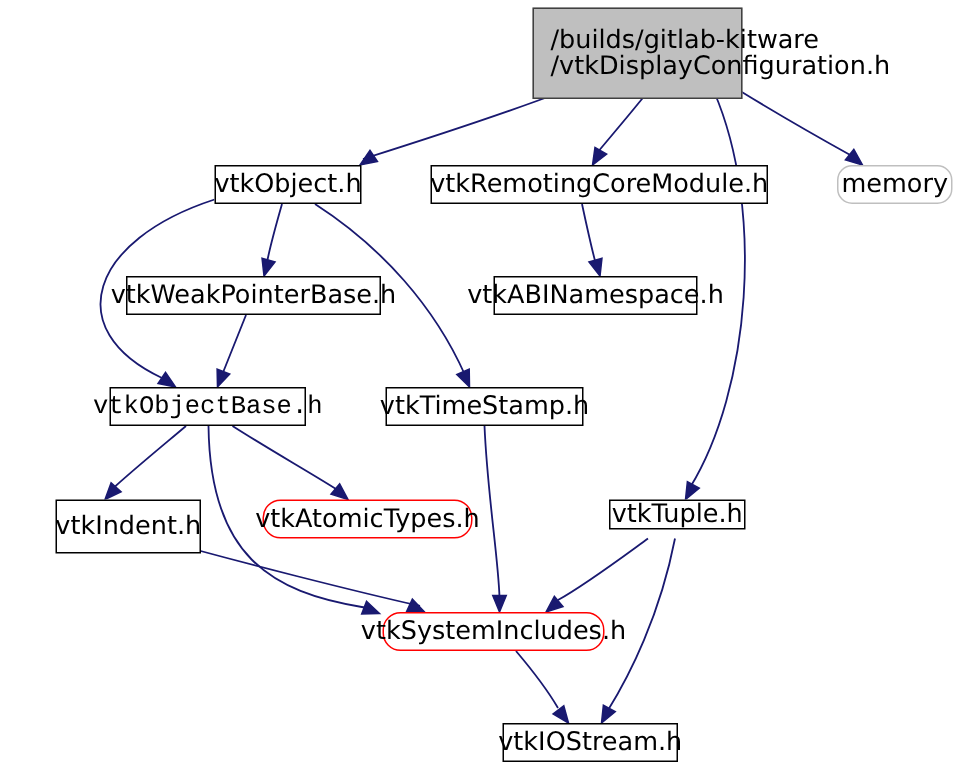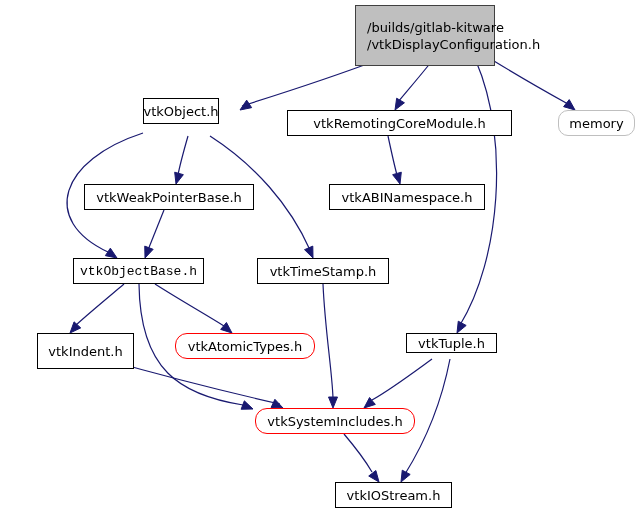--- a/index.html
+++ b/index.html
@@ -1,20 +1,20 @@
 <!DOCTYPE html>
 <html><head>
 <meta charset="utf-8">
 <style>
   html, body { margin:0; padding:0; background:#ffffff; }
   body { width:641px; height:515px; position:relative; overflow:hidden;
          font-family:"DejaVu Sans", sans-serif; }
   svg { position:absolute; left:0; top:0; }
   .node { position:absolute; box-sizing:border-box; border:1px solid #000;
-          background:#fff; font-size:13px; color:#000; display:flex;
+          background:#fff; font-size:17px; color:#000; display:flex;
           align-items:center; justify-content:center; white-space:nowrap; }
   .node.root { background:#bfbfbf; border-color:#404040; flex-direction:column;
                align-items:flex-start; justify-content:center; padding-left:11px;
                line-height:17px; }
   .node.ext { border-color:#bfbfbf; }
   .node.red { border-color:#ff0000;border-radius:12px; }
   .edge { fill:none; stroke:#191970; stroke-width:1.2; }
   .arrow { fill:#191970; stroke:#191970; }
 </style>
 </head>
@@ -57,29 +57,29 @@
       <path d="M344,434 C355,447 365,460 372,472" class="edge"></path>
       <polygon points="379,482 368.7263736796827,476.024834543673 375.8599895816241,470.5374376960258" class="arrow"></polygon>
     </g>
 </svg>
 
 <div class="node root" style="left:355px;top:5px;width:140px;height:61px;">
   <span>/builds/gitlab-kitware</span>
   <span>/vtkDisplayConfiguration.h</span>
 </div>
 
-<div class="node" style="left:143px;top:98px;width:76px;height:26px;">vtkObject.h</div>
+<div class="node" style="left:143px;top:110px;width:98px;height:26px;">vtkObject.h</div>
 <div class="node" style="left:287px;top:110px;width:225px;height:26px;">vtkRemotingCoreModule.h</div>
 <div class="node ext" style="left:558px;top:110px;width:77px;height:26px;border-radius:10px;">memory</div>
 
 <div class="node" style="left:84px;top:184px;width:170px;height:26px;">vtkWeakPointerBase.h</div>
-<div class="node" style="left:329px;top:184px;width:156px;height:26px;">vtkABINamespace.h</div>
+<div class="node" style="left:329px;top:184px;width:136px;height:26px;">vtkABINamespace.h</div>
 
 <div class="node" style="left:73px;top:258px;width:131px;height:26px;font-family:Liberation Mono, monospace;">vtkObjectBase.h</div>
 <div class="node" style="left:257px;top:258px;width:132px;height:26px;">vtkTimeStamp.h</div>
 
 <div class="node" style="left:5px;top:333px;width:97px;height:36px;margin-left:32px;">vtkIndent.h</div>
 <div class="node red" style="left:175px;top:333px;width:140px;height:26px;">vtkAtomicTypes.h</div>
 <div class="node" style="left:406px;top:333px;width:91px;height:20px;">vtkTuple.h</div>
 
-<div class="node red" style="left:255px;top:408px;width:160px;height:26px;">vtkSystemIncludes.h</div>
+<div class="node red" style="left:255px;top:408px;width:148px;height:26px;">vtkSystemIncludes.h</div>
 
 <div class="node" style="left:335px;top:482px;width:117px;height:26px;">vtkIOStream.h</div>
 
 </body></html>

